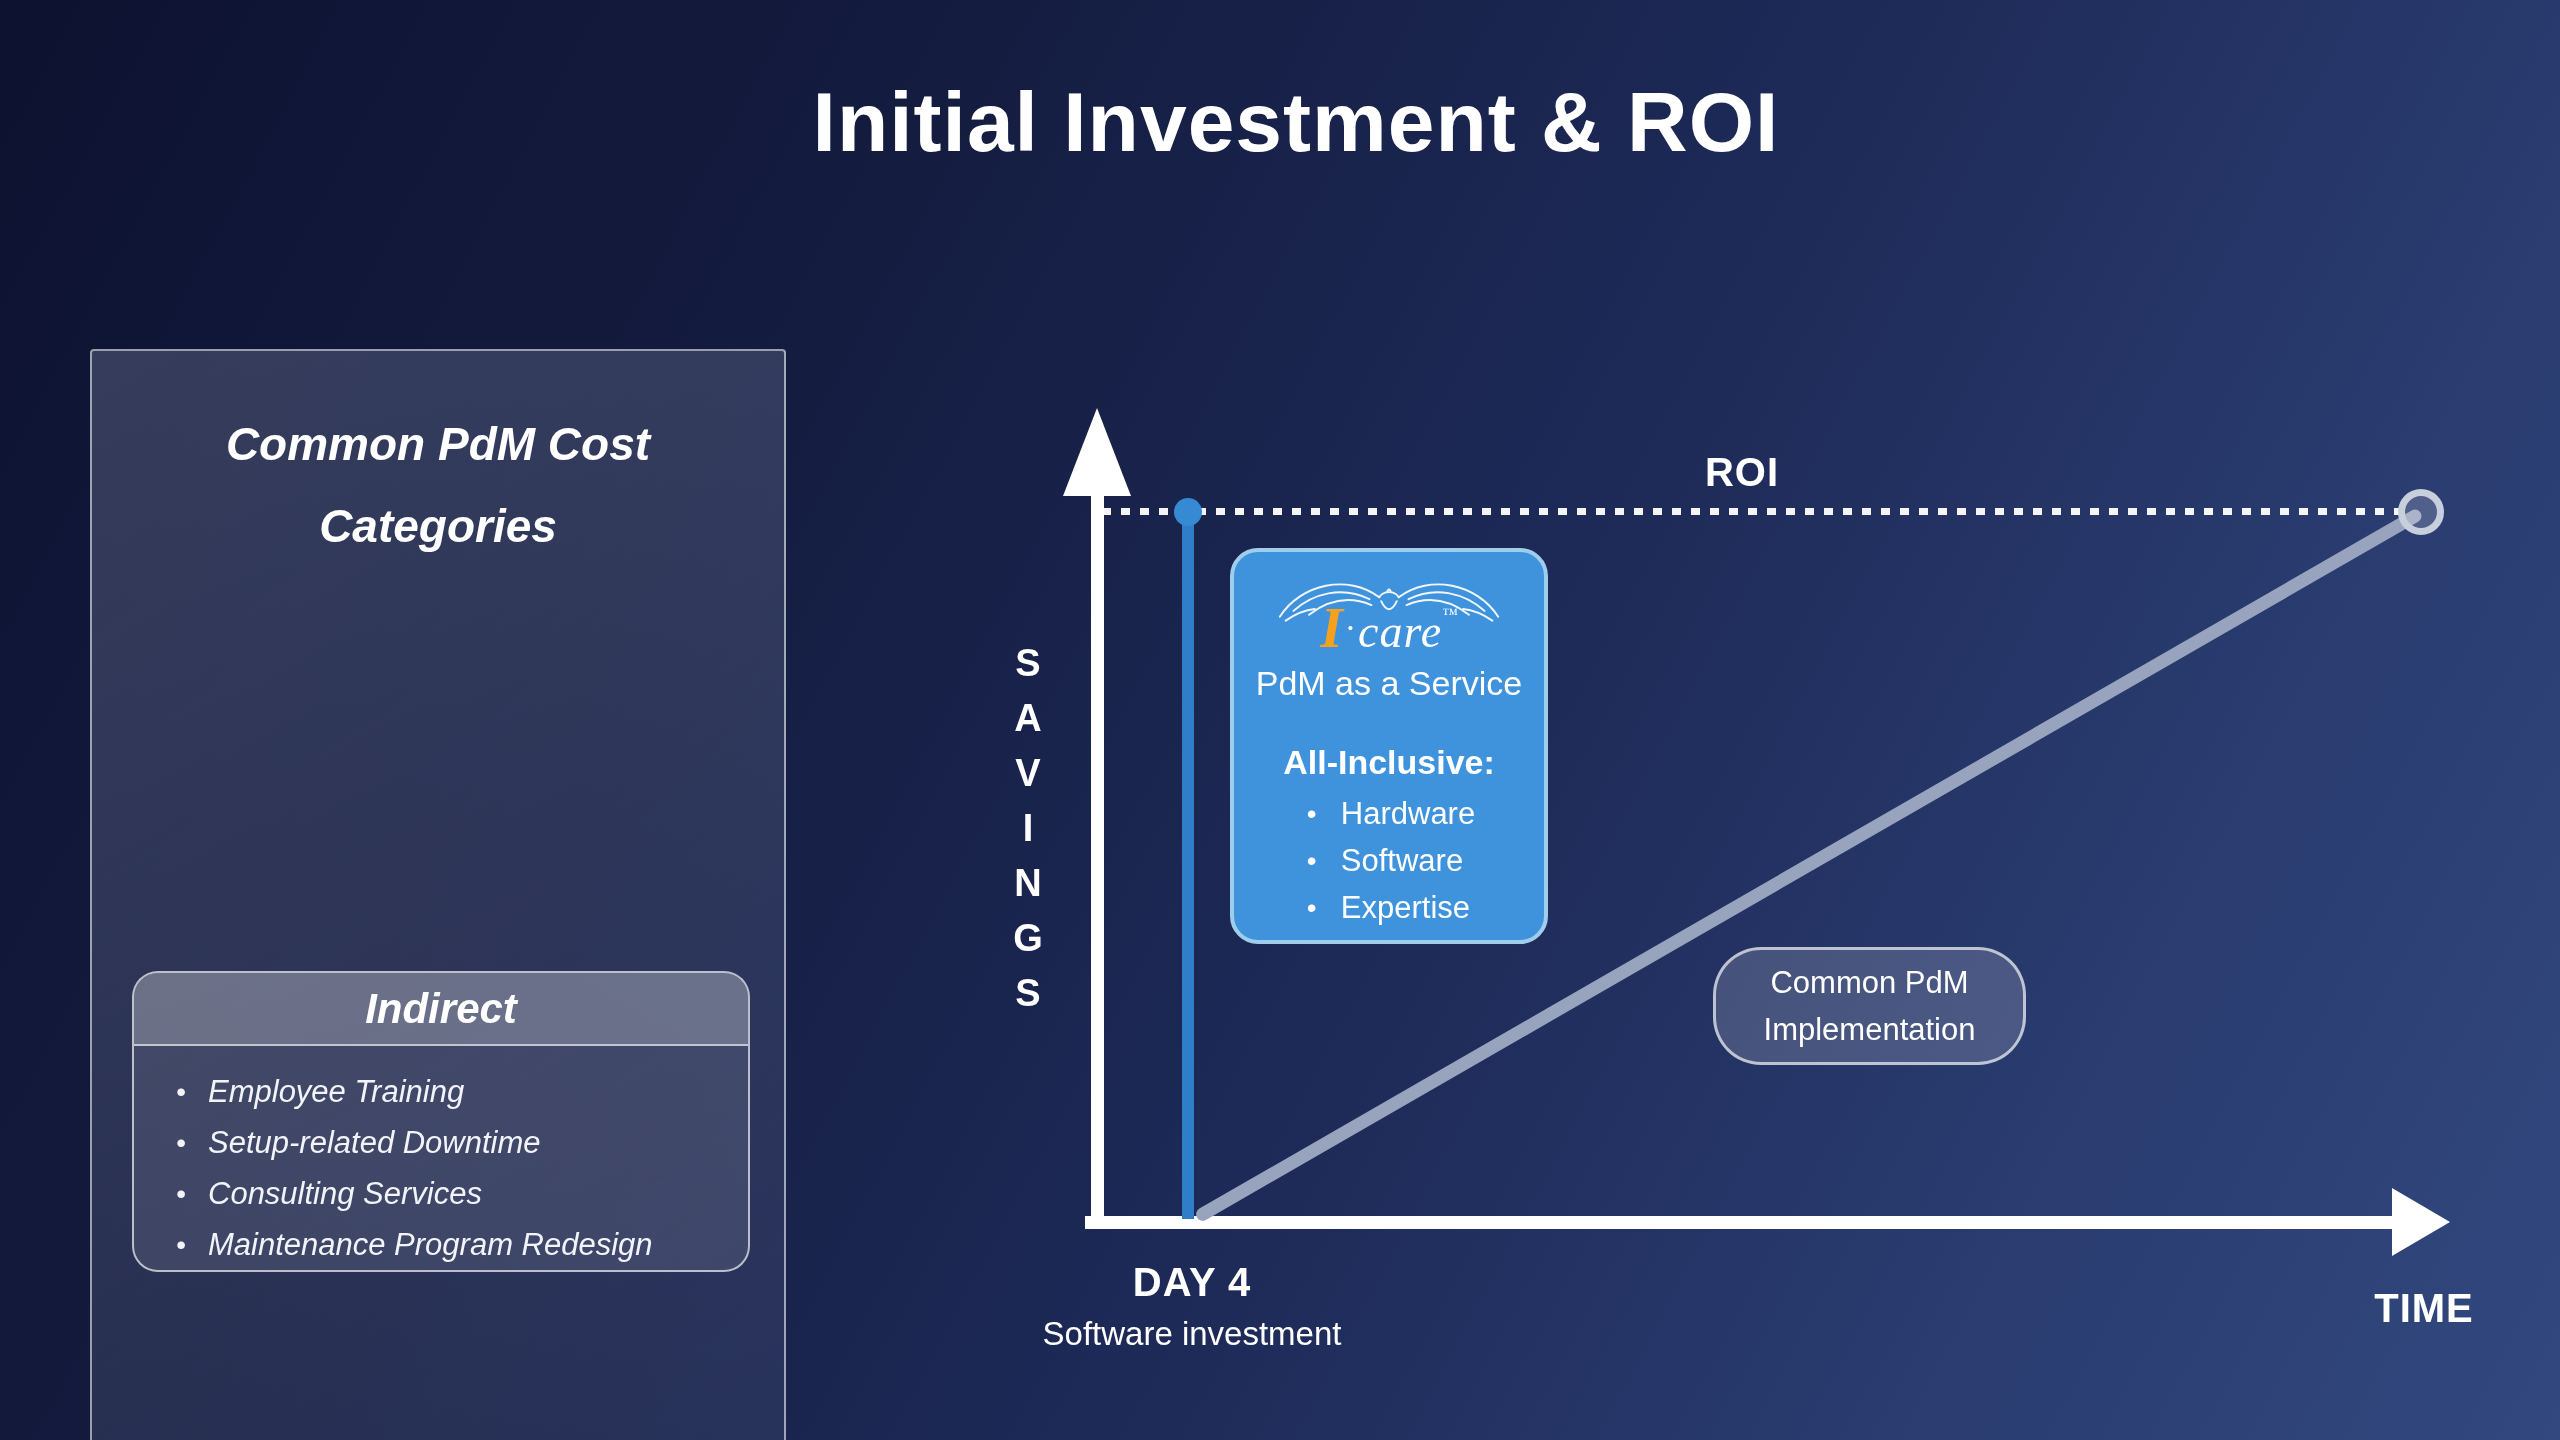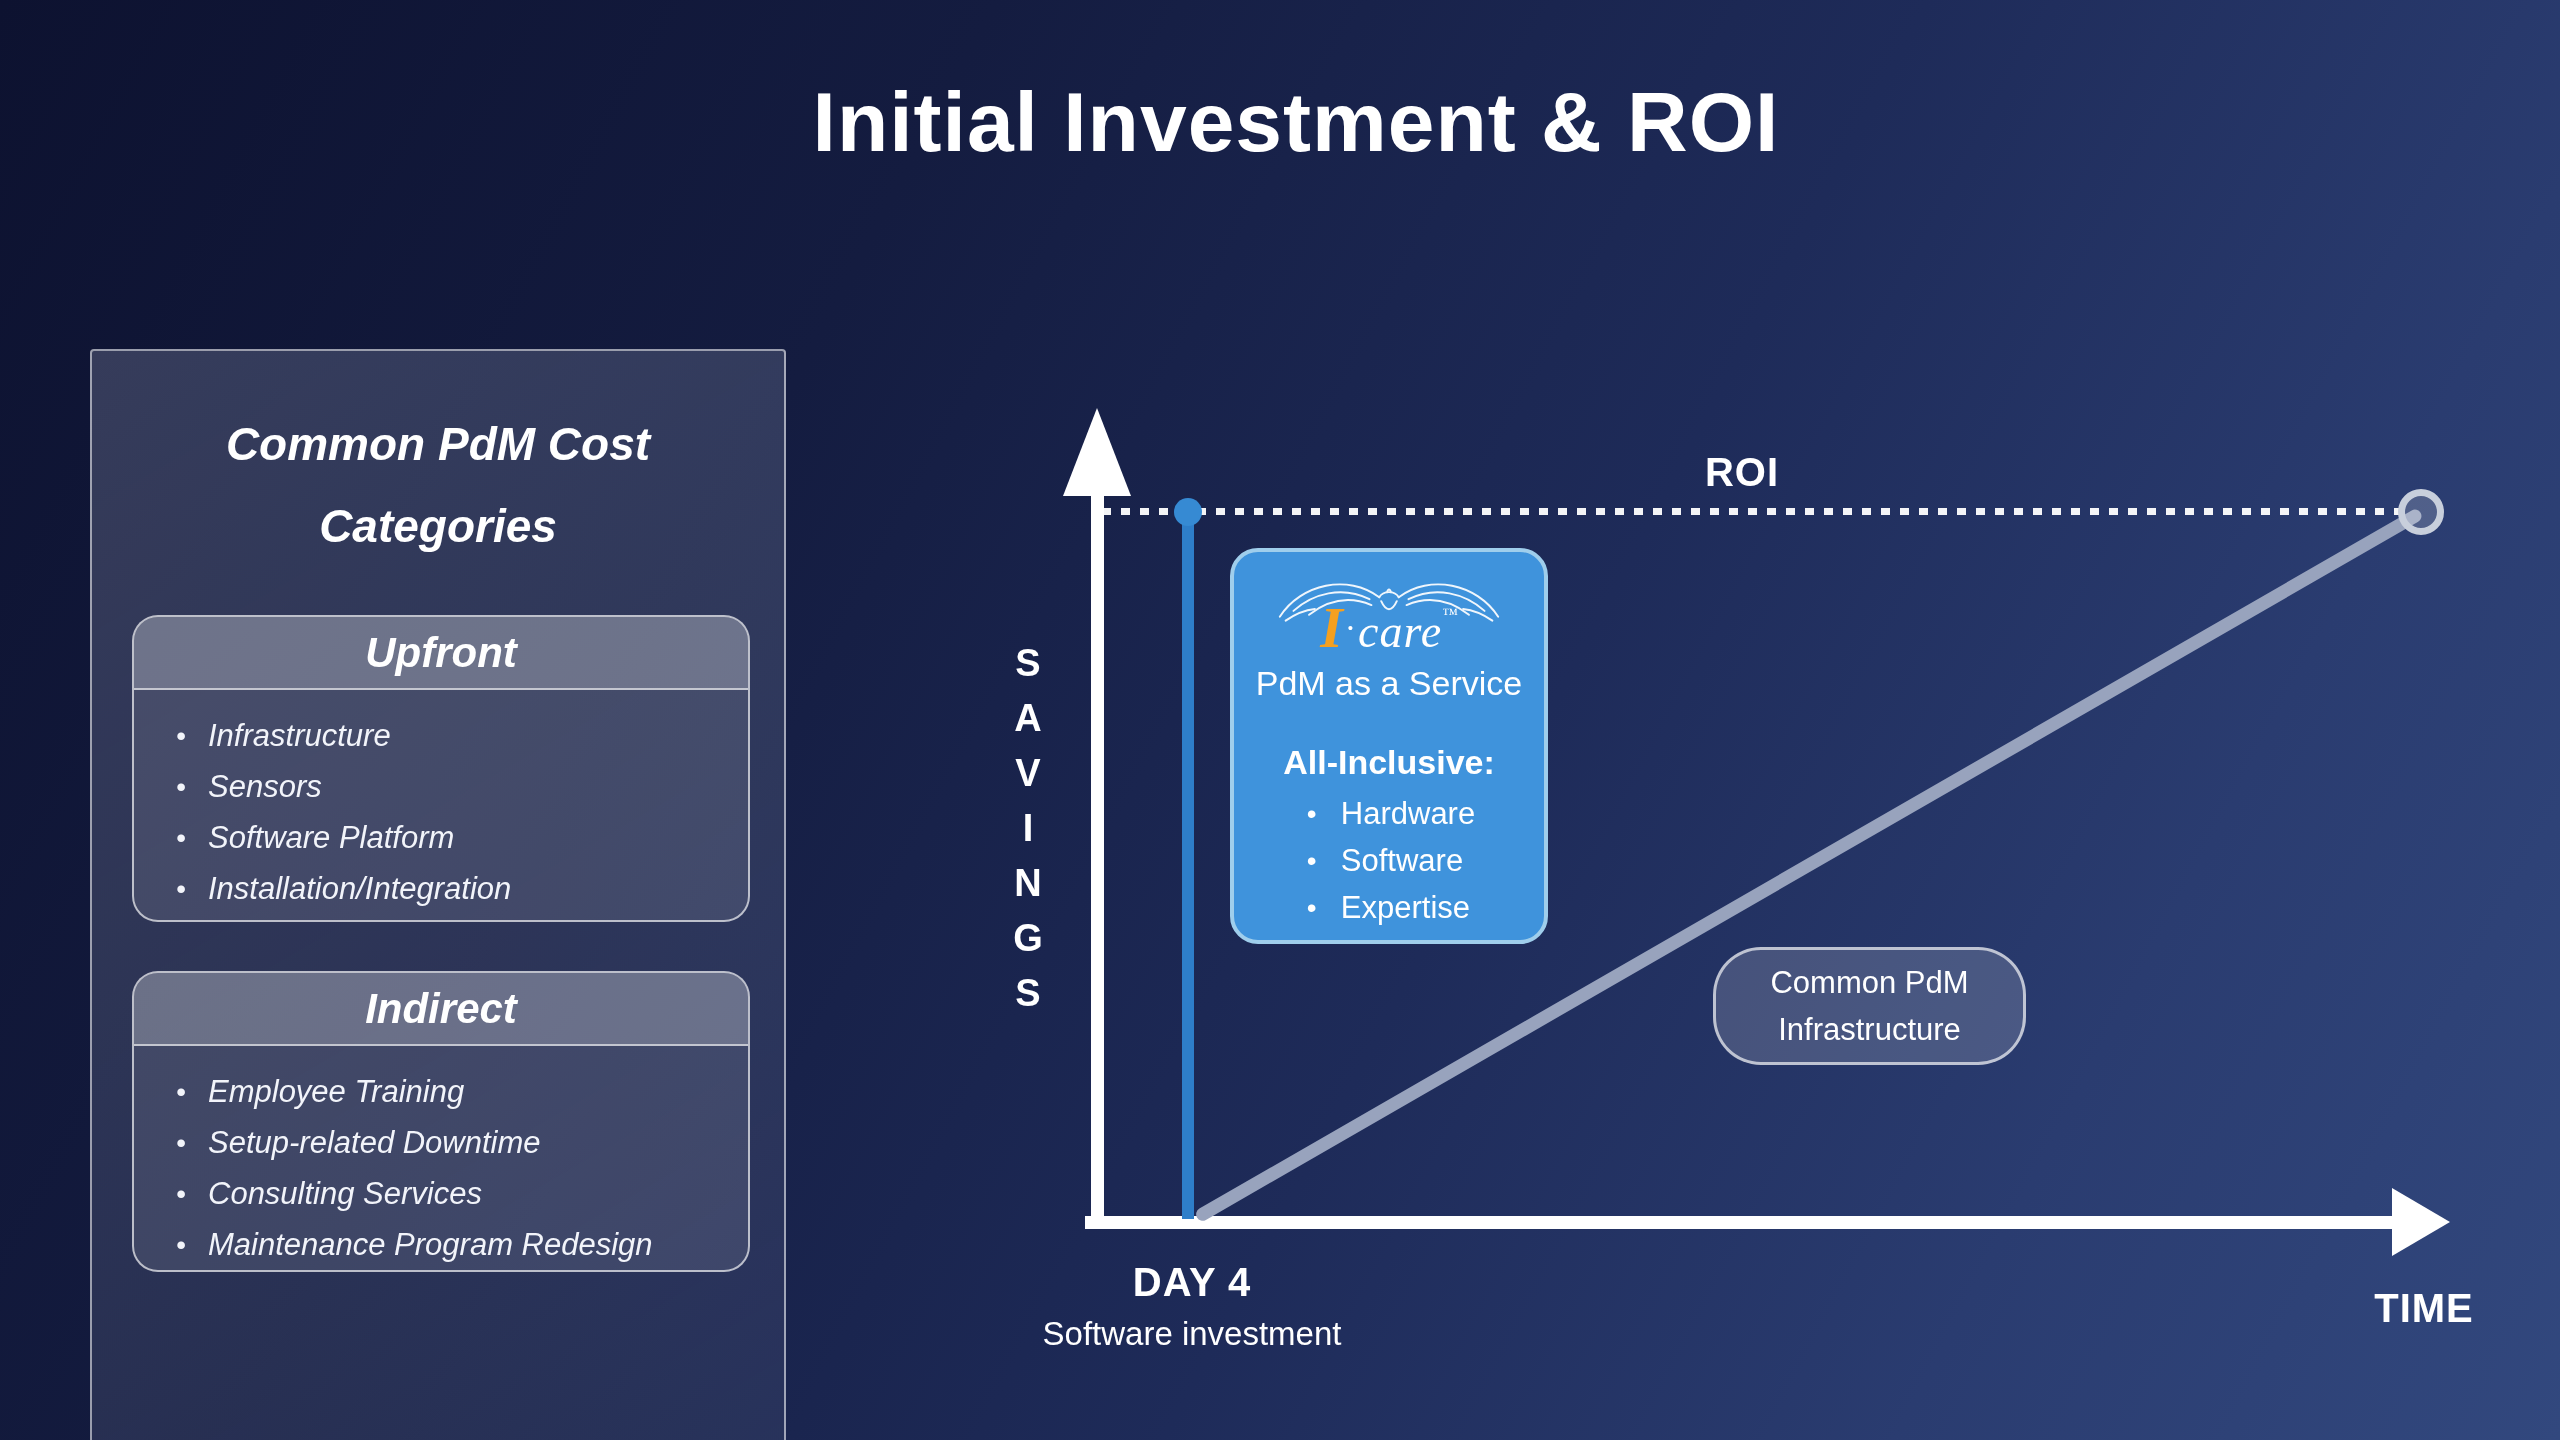--- a/index.html
+++ b/index.html
@@ -132,29 +132,20 @@
 </head>
 <body>
 
 <div class="slide">
 
   <h1 class="page-title">Initial Investment &amp; ROI</h1>
 
   <section class="cost-panel">
     <div class="cost-panel-title">Common PdM Cost Categories</div>
 
-    <div class="cost-card upfront">
-      <div class="cost-card-header">Upfront</div>
-      <ul class="cost-list">
-        <li>Infrastructure</li>
-        <li>Sensors</li>
-        <li>Software Platform</li>
-        <li>Installation/Integration</li>
-      </ul>
-    </div>
 
     <div class="cost-card indirect">
       <div class="cost-card-header">Indirect</div>
       <ul class="cost-list">
         <li>Employee Training</li>
         <li>Setup-related Downtime</li>
         <li>Consulting Services</li>
         <li>Maintenance Program Redesign</li>
       </ul>
     </div>
@@ -208,20 +199,20 @@
     </div>
     <div class="service-title">PdM as a Service</div>
     <div class="service-subtitle">All-Inclusive:</div>
     <ul class="service-list">
       <li>Hardware</li>
       <li>Software</li>
       <li>Expertise</li>
     </ul>
   </div>
 
-  <div class="impl-pill">Common PdM Infrastructure</div>
+  <div class="impl-pill">Common PdM Implementation</div>
 
   <div class="day1-block">
     <div class="day1-label">DAY 4</div>
     <div class="day1-sublabel">Software investment</div>
   </div>
 
 </div>
 
 </body></html>

